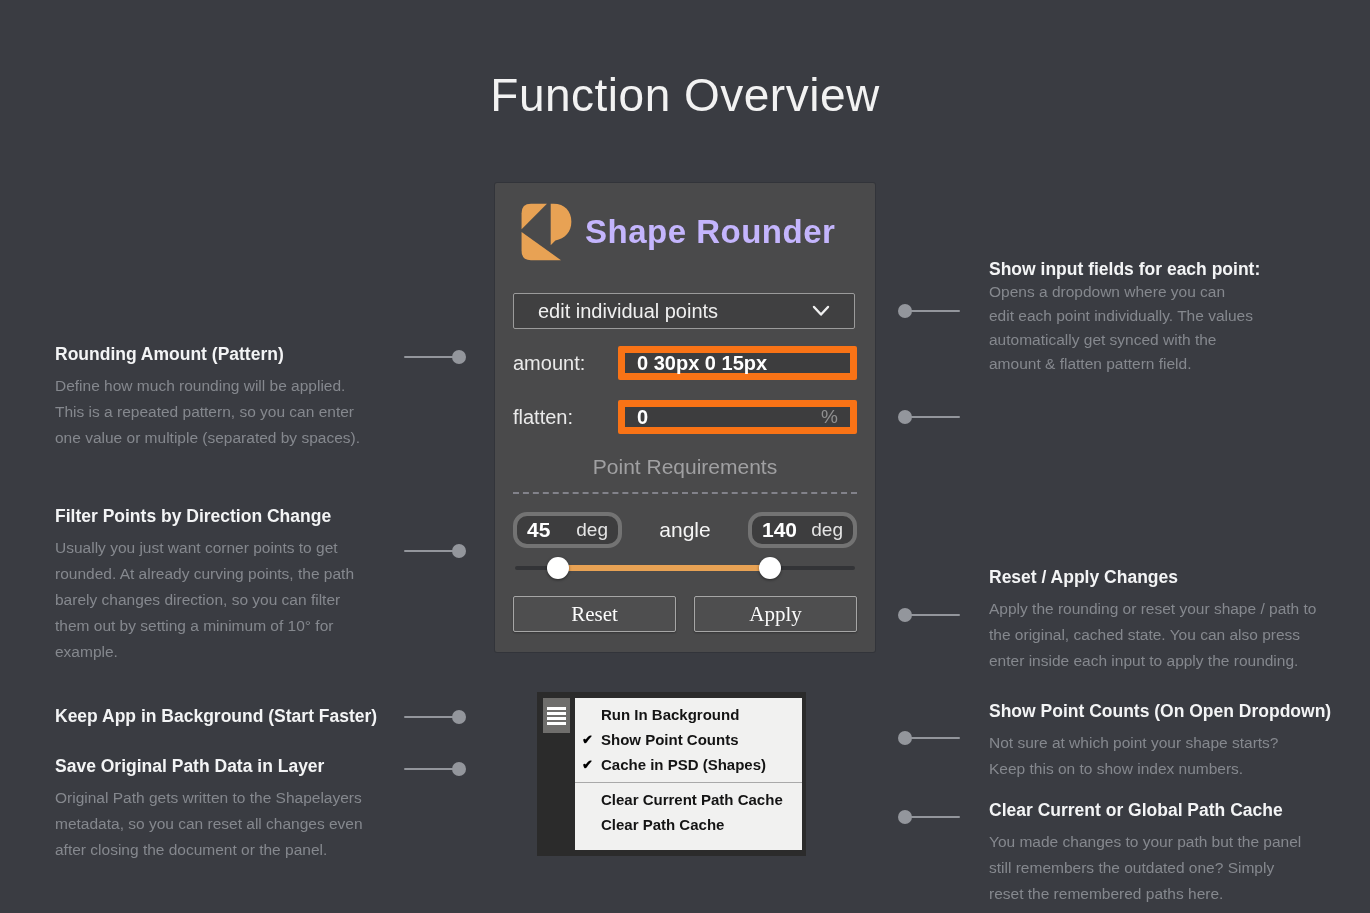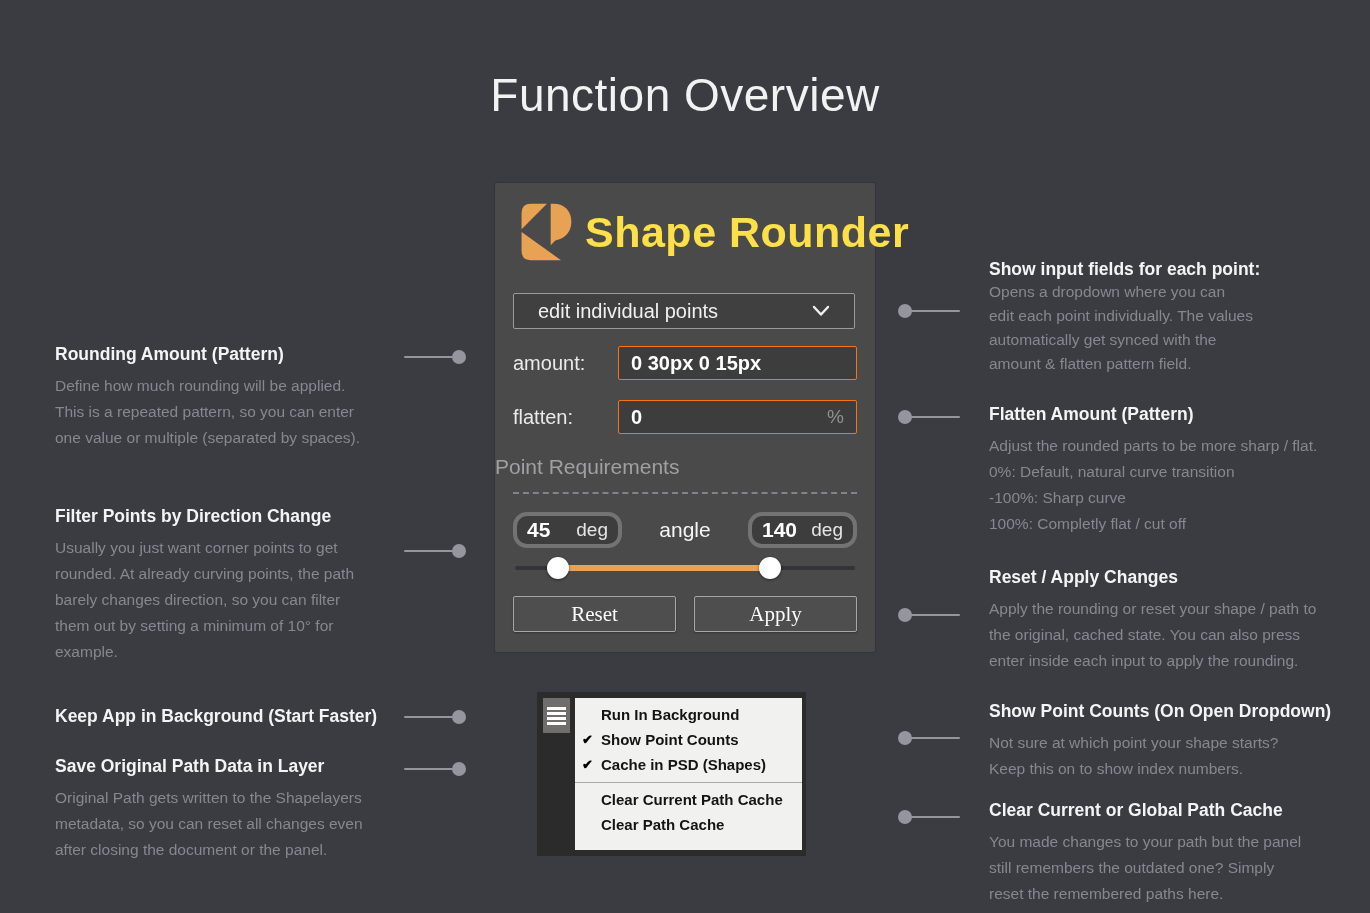--- a/index.html
+++ b/index.html
@@ -13,38 +13,38 @@
     position:absolute;top:68px;left:0;width:100%;text-align:center;
     font-size:46px;font-weight:300;color:#f2f2f2;letter-spacing:.5px;margin:0;
   }
   
   .panel{
     position:absolute;left:495px;top:183px;width:380px;height:469px;
     background:#4a4a4b;border-radius:2px;box-shadow:0 0 0 1px rgba(0,0,0,.12);
   }
   .panel-header{position:absolute;left:22px;top:17px;right:18px;height:64px;display:flex;align-items:center;}
   .logo{width:58px;height:62px;flex:0 0 auto;}
-  .panel-title{margin:0 0 0 10px;font-size:43px;font-weight:700;color:#fde047;letter-spacing:.5px;white-space:nowrap;}
+  .panel-title{margin:0 0 0 10px;font-size:33px;font-weight:700;color:#c4b5fd;letter-spacing:.5px;white-space:nowrap;}
   .dropdown{
     position:absolute;left:18px;top:110px;width:342px;height:36px;
     background:#404041;border:1px solid #9b9b9b;border-radius:2px;
     display:flex;align-items:center;justify-content:space-between;
     padding:0 24px;box-sizing:border-box;color:#f0f0f0;font-size:20px;cursor:default;
   }
   .chev{width:18px;height:12px;}
   .frow{position:absolute;left:18px;right:18px;height:34px;display:flex;align-items:center;}
   .frow.amount{top:163px;} .frow.flatten{top:217px;justify-content:center;}
   .flabel{width:105px;color:#eaeaea;font-size:20px;}
   .textfield{
-    flex:1;height:34px;background:#3d3d3e;border:1px solid #f97316;border-radius:2px;
+    flex:1;height:34px;background:#3d3d3e;border:7px solid #f97316;border-radius:2px;
     display:flex;align-items:center;box-sizing:border-box;padding:0 12px;
     color:#ffffff;font-size:20px;font-weight:600;
   }
   .textfield .unit{margin-left:auto;color:#909090;font-weight:400;font-size:19px;}
-  .section-title{position:absolute;left:0;top:272px;width:100%;color:#a0a0a2;font-size:21px;}
+  .section-title{position:absolute;left:0;top:272px;width:100%;text-align:center;color:#a0a0a2;font-size:21px;}
   .dashed{position:absolute;left:18px;right:18px;top:309px;border-top:2px dashed #82828a;}
   .angle-row{position:absolute;left:18px;right:18px;top:329px;height:36px;display:flex;align-items:center;justify-content:space-between;}
   .anglefield{
     width:109px;height:36px;background:#3d3d3e;border:4px solid #737373;border-radius:14px;
     box-sizing:border-box;display:flex;align-items:center;padding:0 10px;
     color:#fff;font-size:21px;font-weight:600;
   }
   .anglefield .unit{margin-left:auto;color:#e5e5e5;font-weight:400;font-size:19px;}
   .angle-label{color:#f5f5f5;font-size:21px;}
   .slider{position:absolute;left:20px;right:20px;top:375px;height:20px;}
@@ -210,27 +210,20 @@
 after closing the document or the panel.</div>
   </div>
 
   <div class="ann ann-r tight" style="top:259px;">
     <div class="atitle">Show input fields for each point:</div>
     <div class="abody">Opens a dropdown where you can
 edit each point individually. The values
 automatically get synced with the
 amount &amp; flatten pattern field.</div>
   </div>
-  <div class="ann ann-r" style="top:404px;">
-    <div class="atitle">Flatten Amount (Pattern)</div>
-    <div class="abody">Adjust the rounded parts to be more sharp / flat.
-0%: Default, natural curve transition
--100%: Sharp curve
-100%: Completly flat / cut off</div>
-  </div>
   <div class="ann ann-r" style="top:567px;">
     <div class="atitle">Reset / Apply Changes</div>
     <div class="abody">Apply the rounding or reset your shape / path to
 the original, cached state. You can also press
 enter inside each input to apply the rounding.</div>
   </div>
   <div class="ann ann-r" style="top:701px;">
     <div class="atitle">Show Point Counts (On Open Dropdown)</div>
     <div class="abody">Not sure at which point your shape starts?
 Keep this on to show index numbers.</div>

